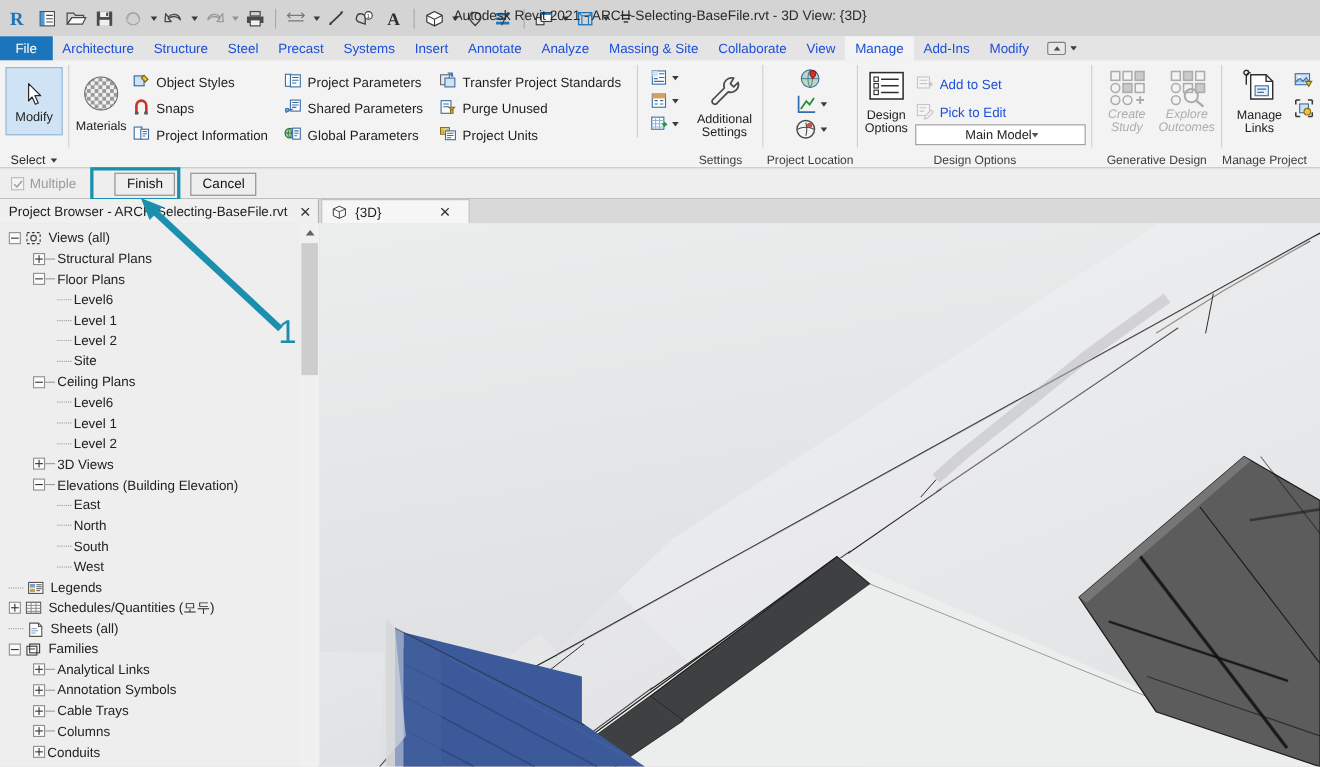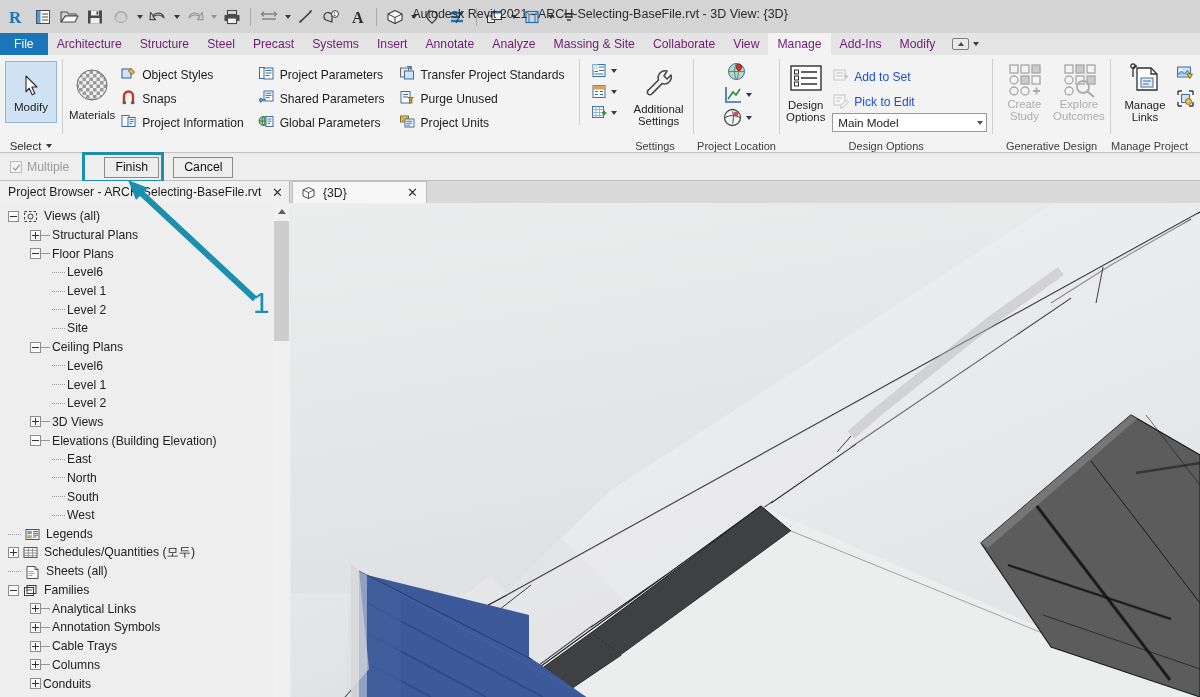--- a/index.html
+++ b/index.html
@@ -43,21 +43,21 @@
 
   
   .tabbar {
     position: absolute; left: 0; top: 33px; width: 1200px; height: 22px;
     background: #e4e4e4;
     display: flex; align-items: stretch;
     font-size: 12.2px;
   }
   .tab {
     display: flex; align-items: center; padding: 0 9px;
-    color: #701a75; white-space: nowrap;
+    color: #1d4ed8; white-space: nowrap;
   }
   .tab.file { background: #1b75bb; color: #fff; padding: 0 14px; }
   .tab.active { background: #f3f3f3; }
   .tab-extra { display:flex; align-items:center; gap:4px; padding: 0 8px; }
   .minibox {
     width: 17px; height: 12px; border: 1px solid #7d7d7d; border-radius: 2px;
     background: #e8e8e8; display:flex; align-items:center; justify-content:center;
   }
   .minibox:after {
     content:''; width:0;height:0;
@@ -104,28 +104,28 @@
     font-size: 12.1px; color: #1d1d1d; height: 21px; white-space: nowrap;
   }
   .smallitem.disabled { color: #1d4ed8; }
   .ico { width: 17px; height: 17px; flex: 0 0 17px; display:block; }
 
   .stackcol { display:flex; flex-direction:column; gap:4px; padding-top:3px; }
   .stackrow { display:flex; align-items:center; gap:3px; }
 
   .dd-combo {
     width: 155px; height: 19px; border: 1px solid #9a9a9a; background: #fff;
-    display:flex; align-items:center; justify-content:space-between;
+    display:flex; align-items:center; justify-content:center;
     padding: 0 3px 0 5px; font-size: 11.7px; color: #222;
   }
   .dd-combo .caret-sm { border-top-color:#555; }
 
   .gd-btn {
     width: 56px; display:flex; flex-direction:column; align-items:center;
-    font-size: 11.3px; color:#adadad; line-height: 12px; text-align:center;
+    font-size: 11.3px; color:#adadad; line-height: 12px; text-align:center;font-style:italic;
   }
 
   
   .optbar {
     position: absolute; left: 0; top: 154px; width: 1200px; height: 27px;
     background: #eeeeee; border-bottom: 1px solid #c0c0c0;
     display: flex; align-items: center; padding-left: 10px; gap: 0;
     font-size: 12.3px; color: #1d1d1d;
   }
   .chkwrap { display:flex; align-items:center; gap:5px; color:#9c9c9c; }
@@ -153,21 +153,21 @@
   }
   .browser-tab {
     position: absolute; left: 0; top: 0; width: 290px; height: 22px;
     background: #f0f0f0; border-right: 1px solid #b4b4b4;
     display:flex; align-items:center; padding: 0 6px 0 8px;
     font-size: 12.2px; color: #1d1d1d; justify-content: space-between;
   }
   .view-tab {
     position: absolute; left: 292px; top: 0; width: 135px; height: 22px;
     background: #f6f6f6; border: 1px solid #bdbdbd; border-bottom: none;
-    display:flex; align-items:center; gap: 7px; padding: 0 8px 0 8px;
+    display:flex; align-items:center; gap: 7px; padding: 0 16px 0 8px;
     font-size: 12.2px; color: #1d1d1d;
   }
   .view-tab .tt { flex:1; }
   .xclose { font-size: 13px; color: #333; line-height: 1; cursor: default; }
 
   
   .browser {
     position: absolute; left: 0; top: 203px; width: 290px; height: 494px;
     background: #eeeeee; border-right: 1px solid #b4b4b4;
     overflow: hidden;

